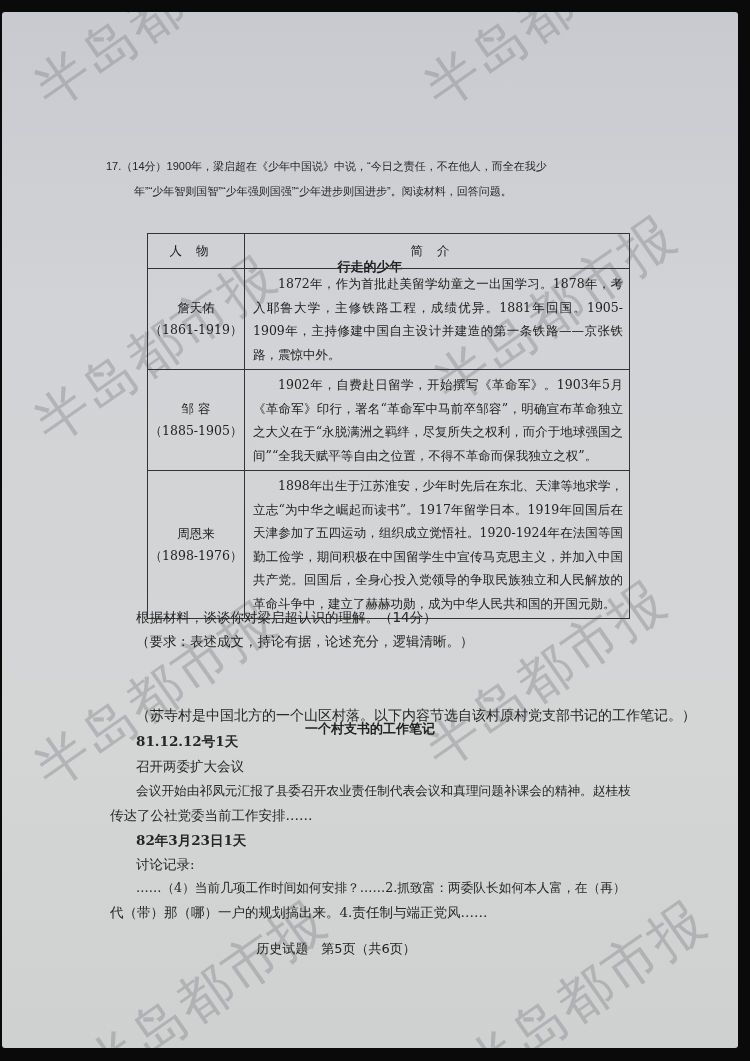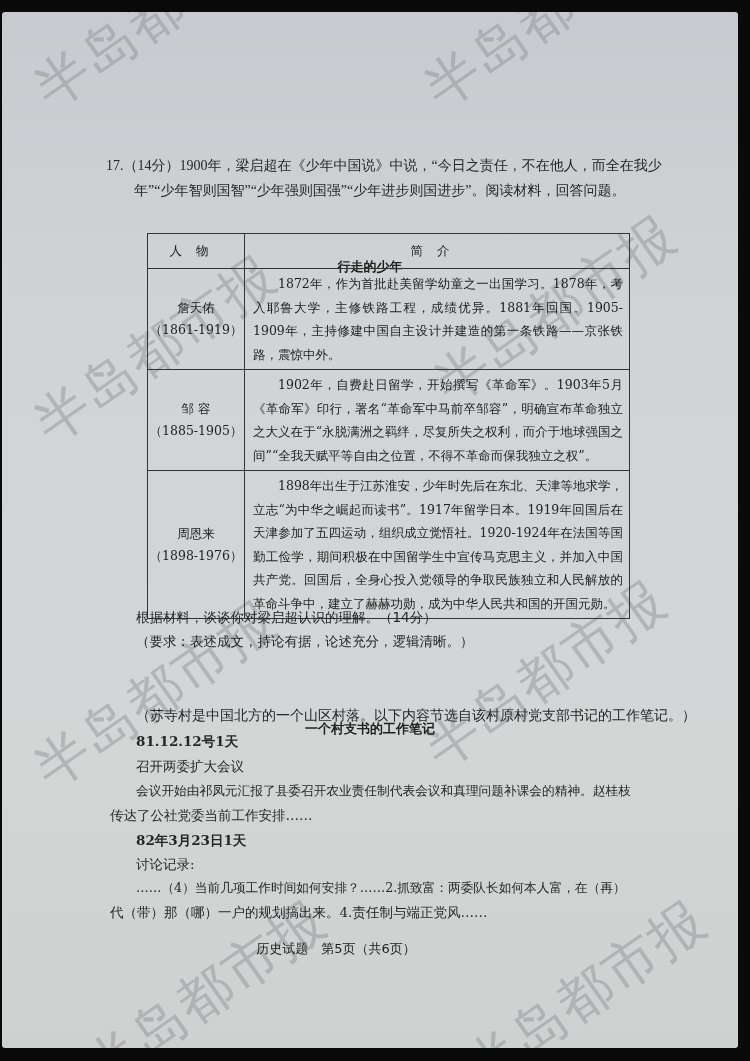--- a/index.html
+++ b/index.html
@@ -5,21 +5,21 @@
   html, body { margin:0; padding:0; }
   body { width:750px; height:1061px; background:#0a0a0a; position:relative; overflow:hidden;
          font-family:"DejaVu Serif", "Liberation Serif", serif; color:#222; }
   .paper { position:absolute; left:2px; top:12px; width:736px; height:1036px;
            background:linear-gradient(180deg,#c9cacf 0%,#d2d3d6 30%,#d4d5d5 70%,#cfd0d0 100%);
            border-radius:3px; overflow:hidden; }
   .wm { position:absolute; font-family:"DejaVu Sans", sans-serif; font-size:54px; color:rgba(140,140,145,0.45);
         transform:rotate(-35deg); transform-origin:left bottom; white-space:nowrap; letter-spacing:2px; pointer-events:none; }
   .content { position:absolute; left:0; top:0; width:736px; height:1036px; }
   .line { position:absolute; font-size:13.5px; line-height:18px; white-space:nowrap; color:#262626; }
-  .q-title { font-family:Liberation Serif, serif; font-size:14px; }
+  .q-title { font-family:Liberation Sans, sans-serif; font-size:11px; }
   .center-title { position:absolute; left:0; width:736px; text-align:center; font-weight:bold; font-size:13px; }
   table.bio { position:absolute; left:145px; top:221px; width:483px; border-collapse:collapse; font-size:12.5px; }
   table.bio td, table.bio th { border:1.2px solid #333; padding:0; }
   table.bio th { height:34px; font-weight:normal; letter-spacing:14px; }
   .person { width:96px; text-align:center; line-height:22px; vertical-align:middle; }
   .intro { padding:3px 6px 3px 8px !important; line-height:23.5px; text-align:justify; text-indent:2em; }
   .sans { font-family:"DejaVu Sans", sans-serif; }
   .footer { position:absolute; left:0; width:668px; text-align:center; font-size:13px; font-family:"DejaVu Sans", sans-serif; }
 </style>
 </head>

